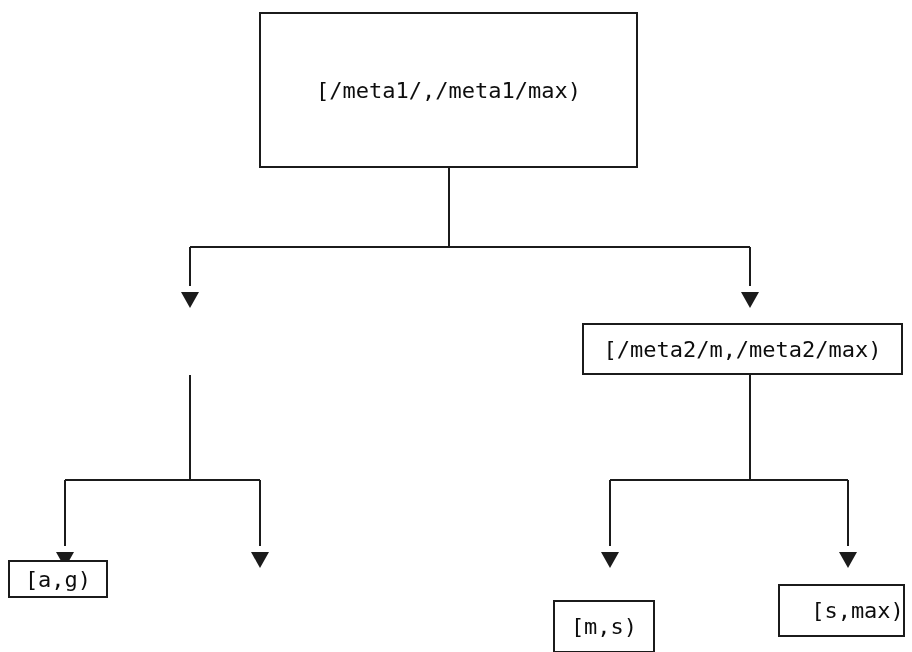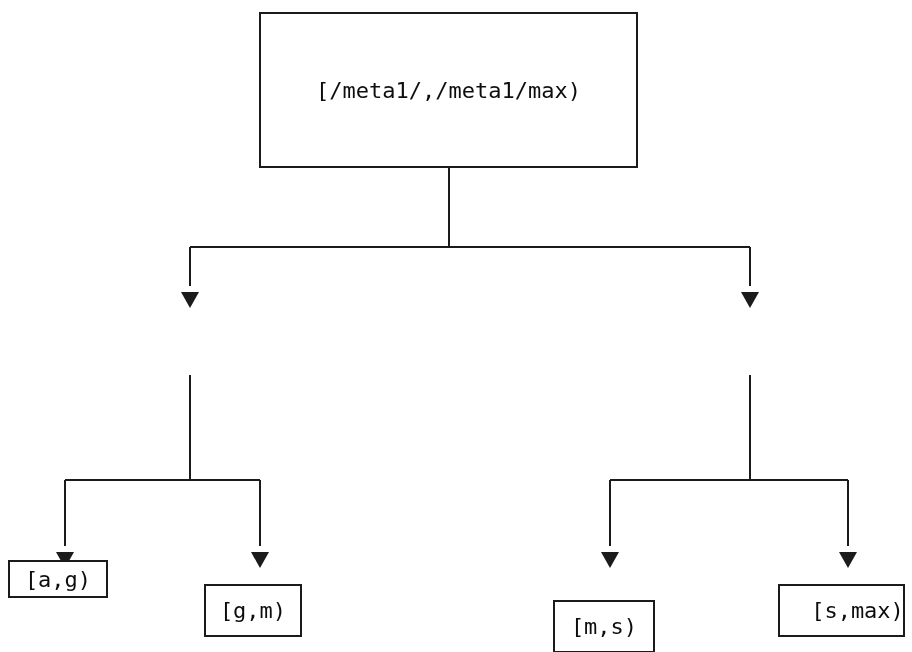--- a/index.html
+++ b/index.html
@@ -64,28 +64,28 @@
     <path d="M750 375 V480 M610 480 H848 M610 480 V546 M848 480 V546" fill="none" stroke="var(--line)" stroke-width="2"></path>
     <polygon points="601,552 619,552 610,568" fill="var(--line)"></polygon>
     <polygon points="839,552 857,552 848,568" fill="var(--line)"></polygon>
   </svg>
 
   <div class="node node-root">
     <span>[/meta1/,/meta1/max)</span>
   </div>
 
 
+  <div class="node node-l2b">
+    <span>[/meta2/m,/meta2/max)</span>
+  </div>
 
   <div class="node node-leaf1">
     <span>[a,g)</span>
   </div>
 
-  <div class="node node-leaf2">
-    <span>[g,m)</span>
-  </div>
 
   <div class="node node-leaf3">
     <span>[m,s)</span>
   </div>
 
   <div class="node node-leaf4">
     <span>[s,max)</span>
   </div>
 
 </div>

